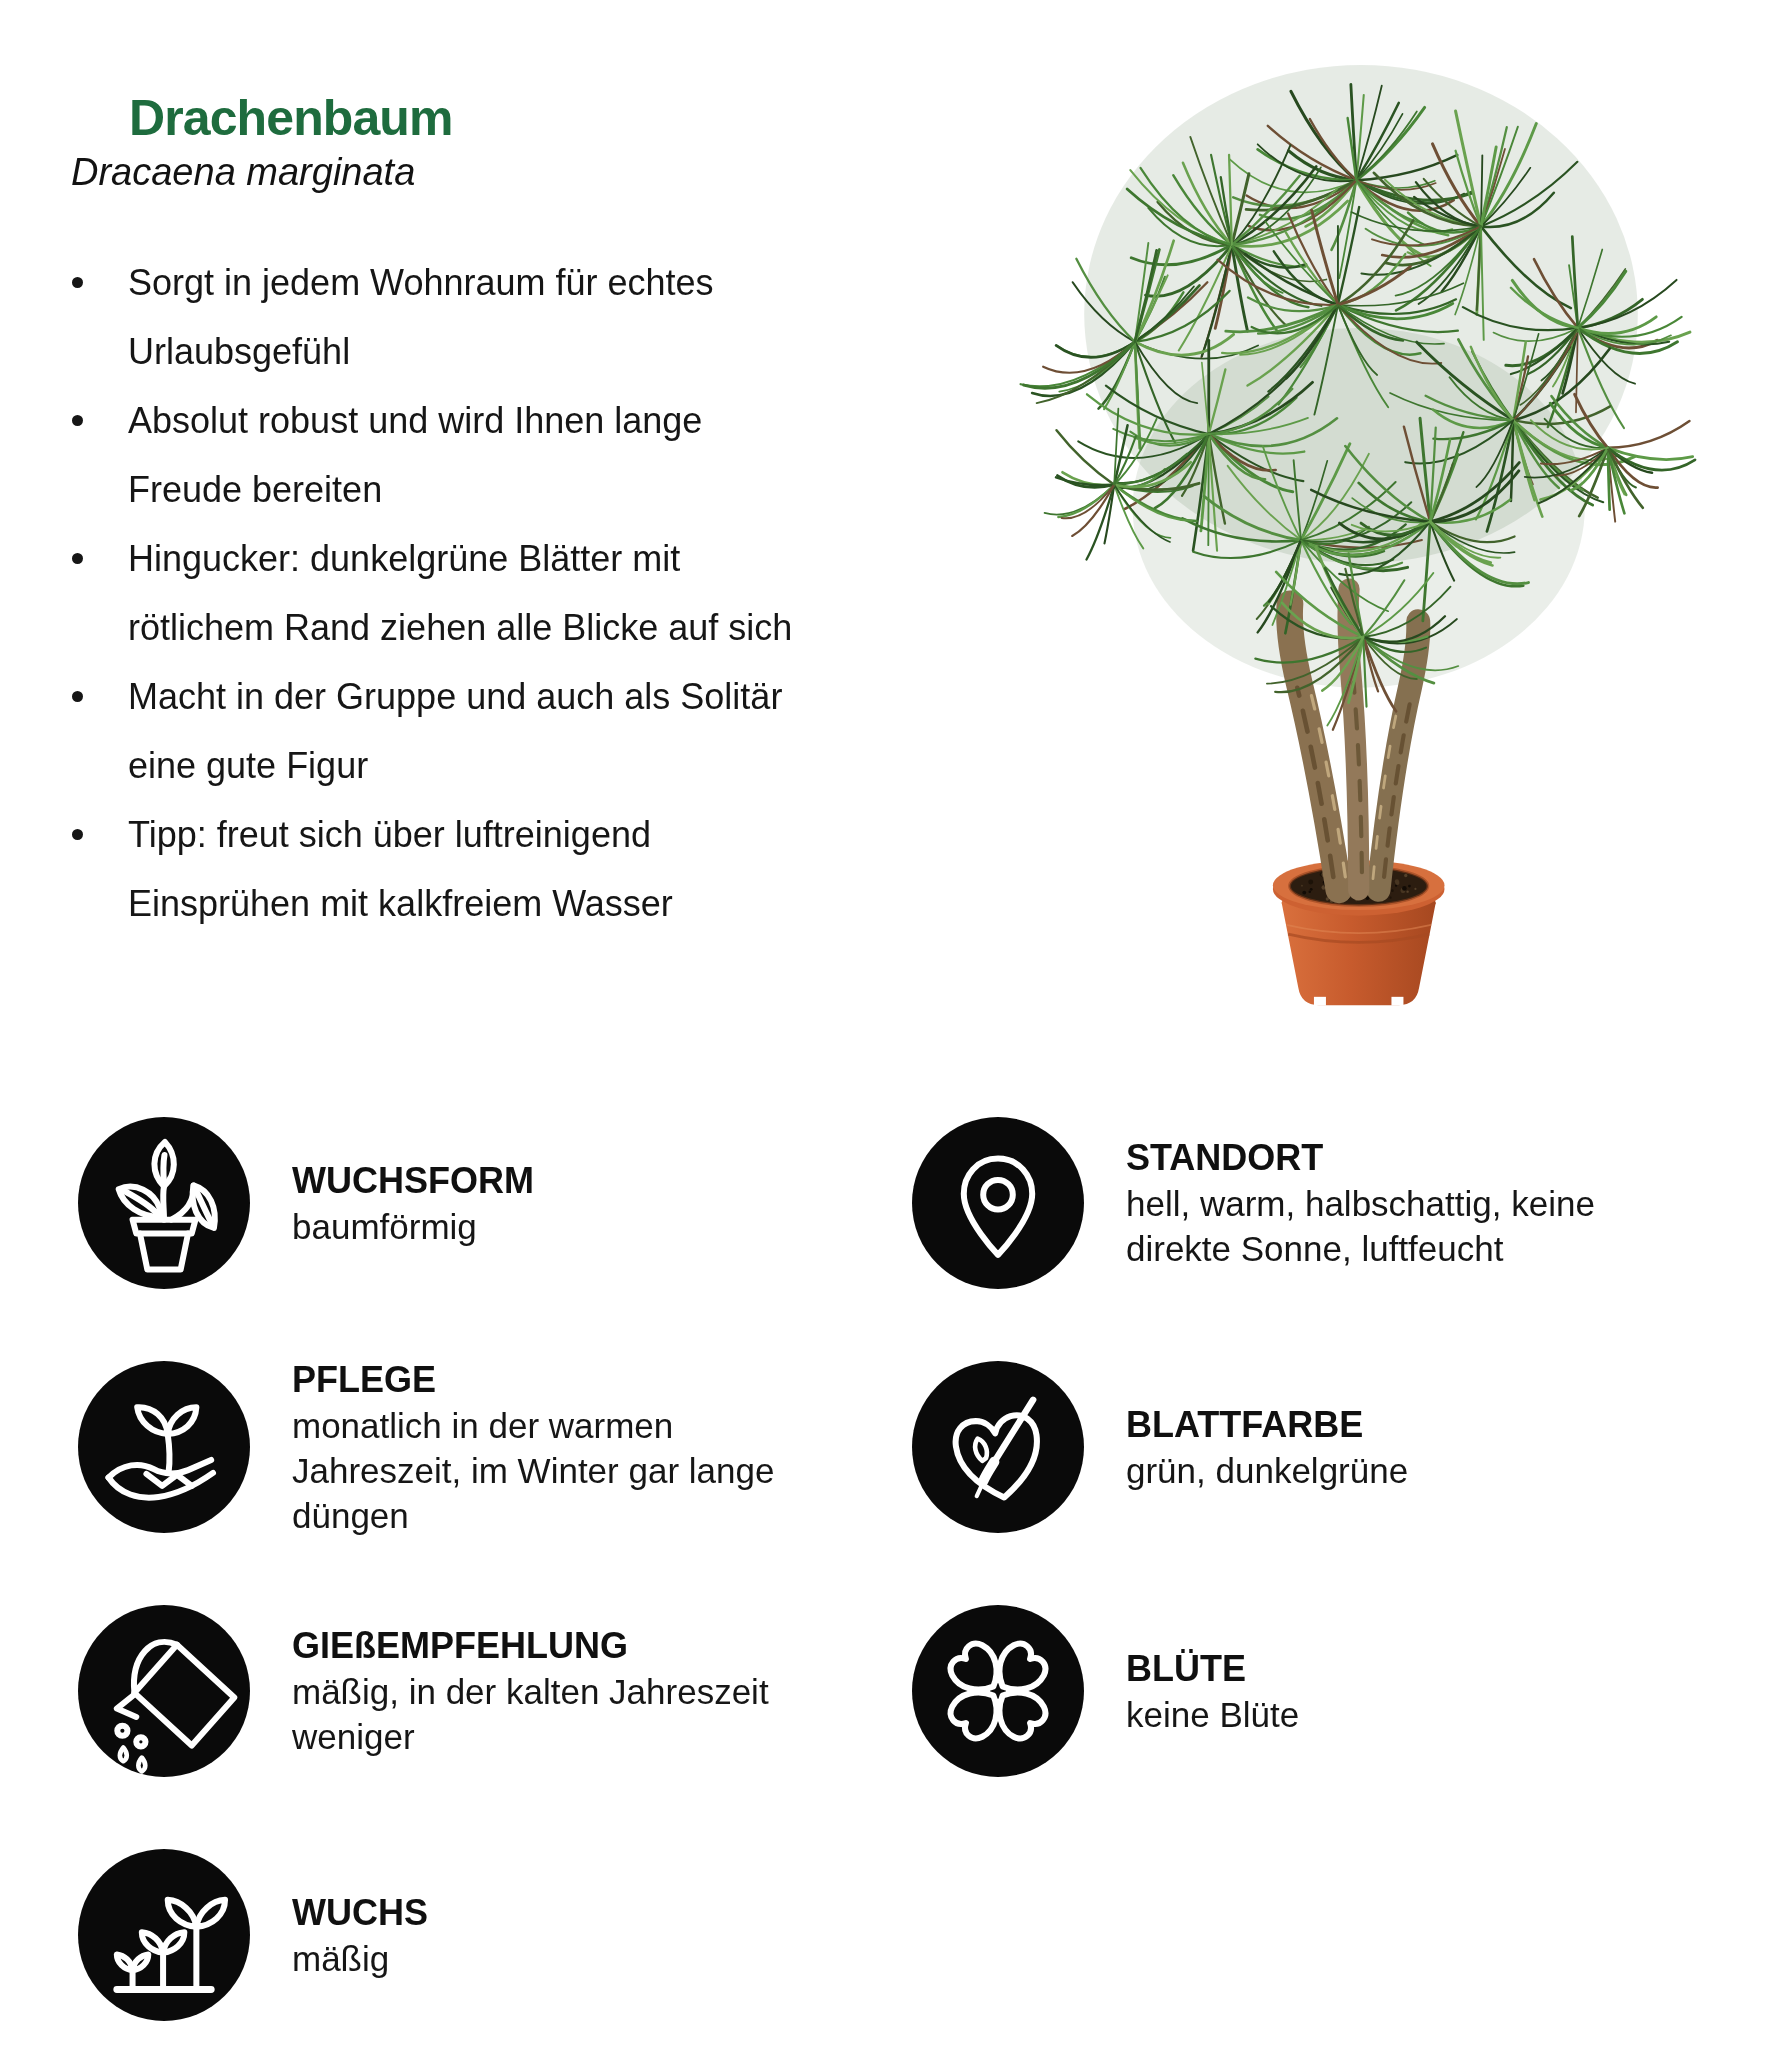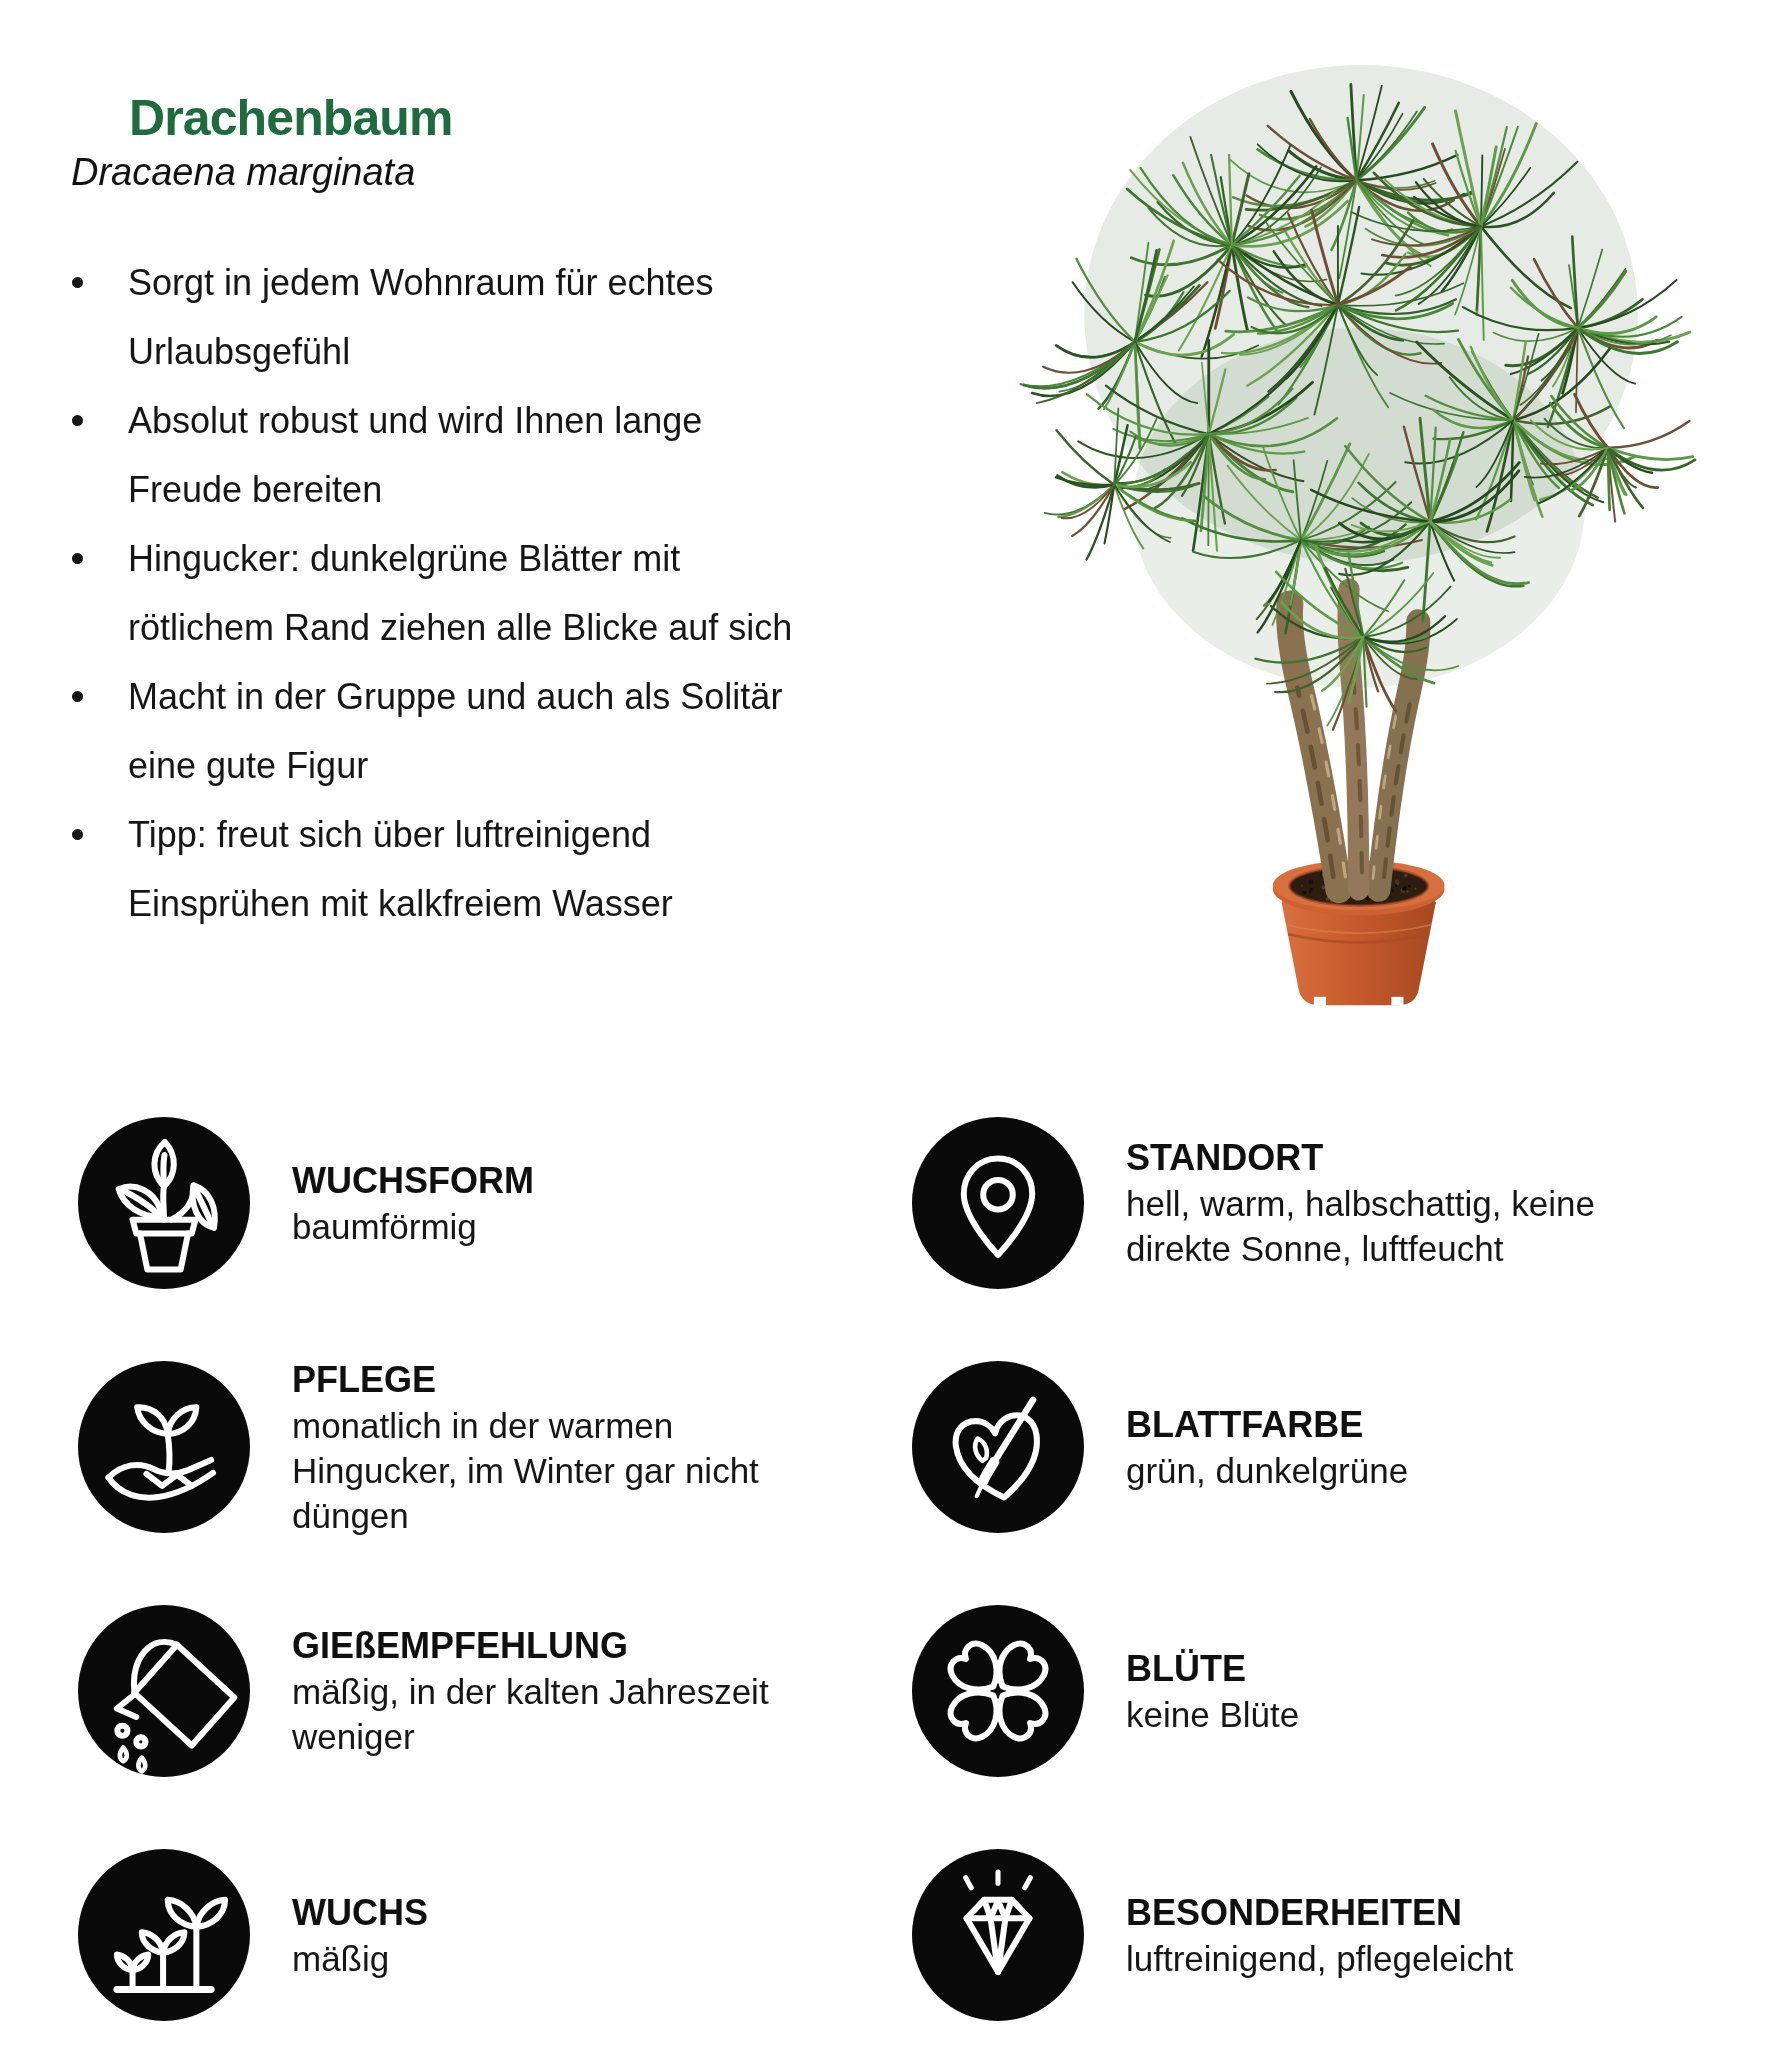--- a/index.html
+++ b/index.html
@@ -612,21 +612,21 @@
             <path d="M194 158 C198 124 226 100 256 100 C254 134 228 156 194 158 Z"></path>
             <path d="M66 252 C96 222 134 218 164 234 C186 246 214 246 238 236 L288 214"></path>
             <path d="M148 244 L182 270 L214 246 L246 270"></path>
             <path d="M66 252 C90 288 132 300 174 294 C218 288 258 266 292 242"></path>
           </g>
           </svg>
       </span>
       <div class="ftext">
         <div class="ftitle">PFLEGE</div>
         <div class="fdesc">monatlich in der warmen
-Hingucker, im Winter gar nicht
+Jahreszeit, im Winter gar lange
 düngen</div>
       </div>
     </div>
 
     <div class="feature">
       <span class="icon-circle">
         <svg viewBox="0 0 372 372">
             <circle cx="186" cy="186" r="186" fill="#0a0a0a"></circle>
           <g stroke="#fff" stroke-width="13" fill="none" stroke-linecap="round" stroke-linejoin="round">
             <g transform="rotate(-8 186 200)">
@@ -708,36 +708,16 @@
             <path d="M118 262 C121 242 136 230 152 228 C152 246 136 260 118 262 Z"></path>
           </g>
           </svg>
       </span>
       <div class="ftext">
         <div class="ftitle">WUCHS</div>
         <div class="fdesc">mäßig</div>
       </div>
     </div>
 
-    <div class="feature">
-      <span class="icon-circle">
-        <svg viewBox="0 0 372 372">
-            <circle cx="186" cy="186" r="186" fill="#0a0a0a"></circle>
-          <g stroke="#fff" stroke-width="13" fill="none" stroke-linecap="round" stroke-linejoin="round">
-            <path d="M118 150 L156 110 L216 110 L254 150 L186 266 Z"></path>
-            <path d="M118 150 H254"></path>
-            <path d="M156 110 L170 150 L186 112 L202 150 L216 110"></path>
-            <path d="M170 150 L186 266 M202 150 L186 266"></path>
-            <path d="M128 84 L116 62" stroke-width="11"></path>
-            <path d="M186 74 V50" stroke-width="11"></path>
-            <path d="M244 84 L256 62" stroke-width="11"></path>
-          </g>
-          </svg>
-      </span>
-      <div class="ftext">
-        <div class="ftitle">BESONDERHEITEN</div>
-        <div class="fdesc">luftreinigend, pflegeleicht</div>
-      </div>
-    </div>
 
   </div>
 </div>
 
 
 </body></html>

